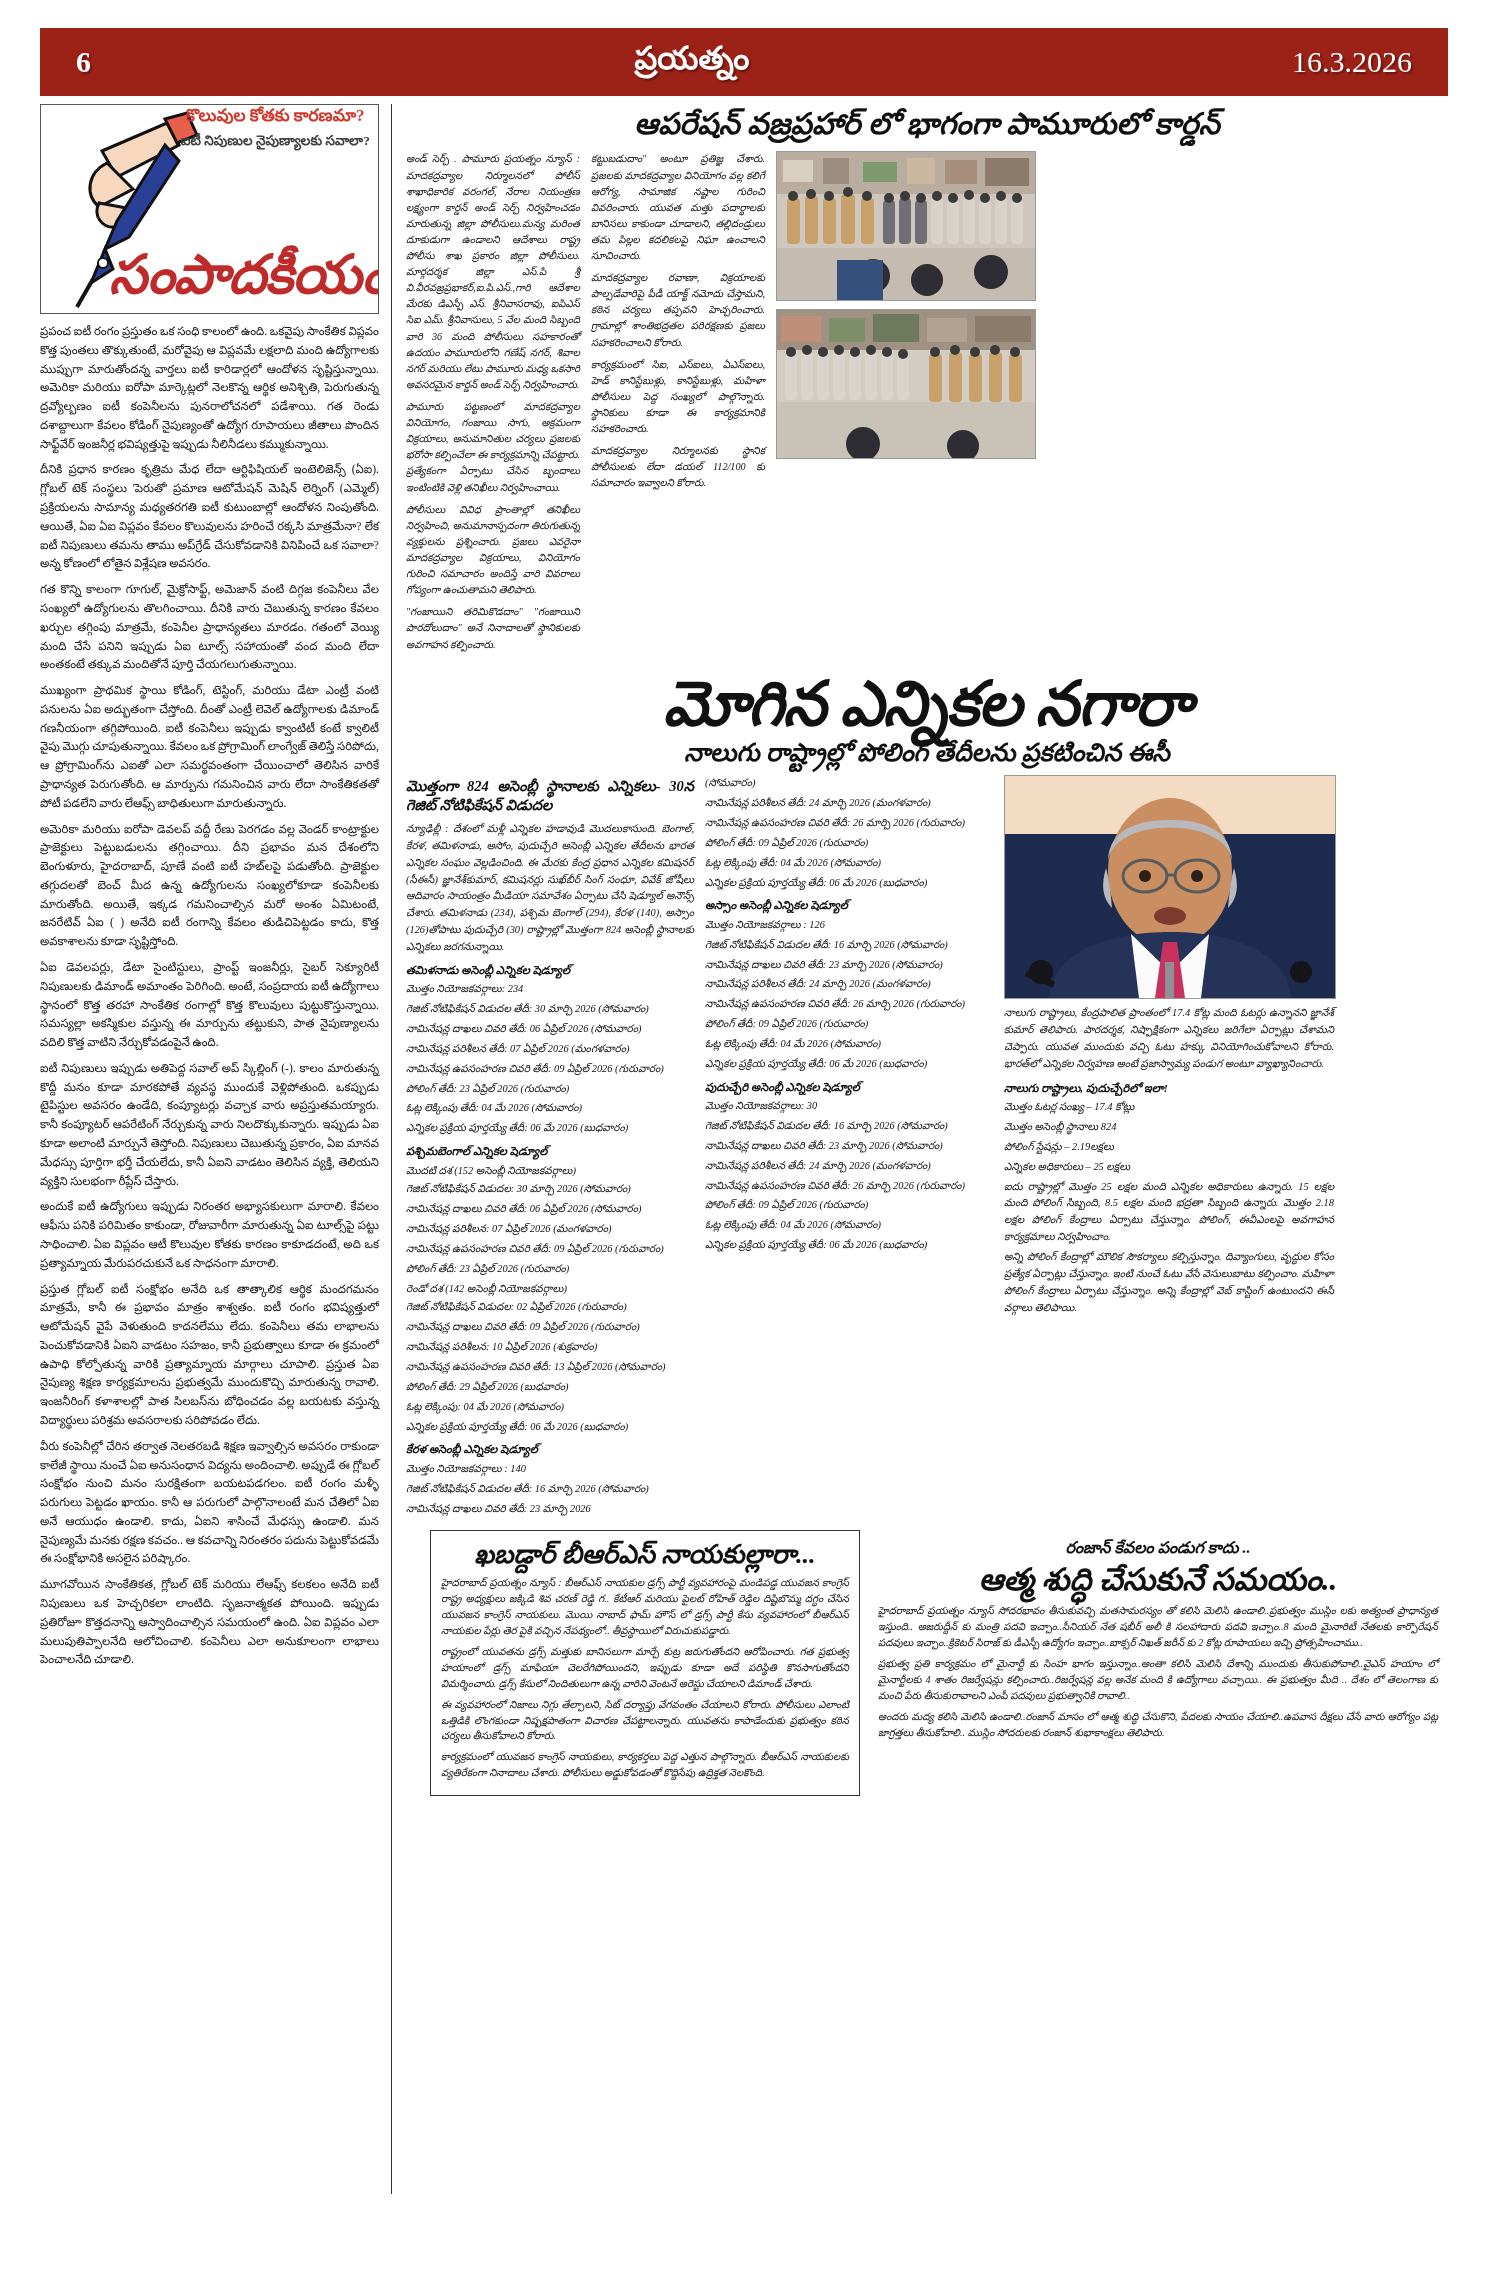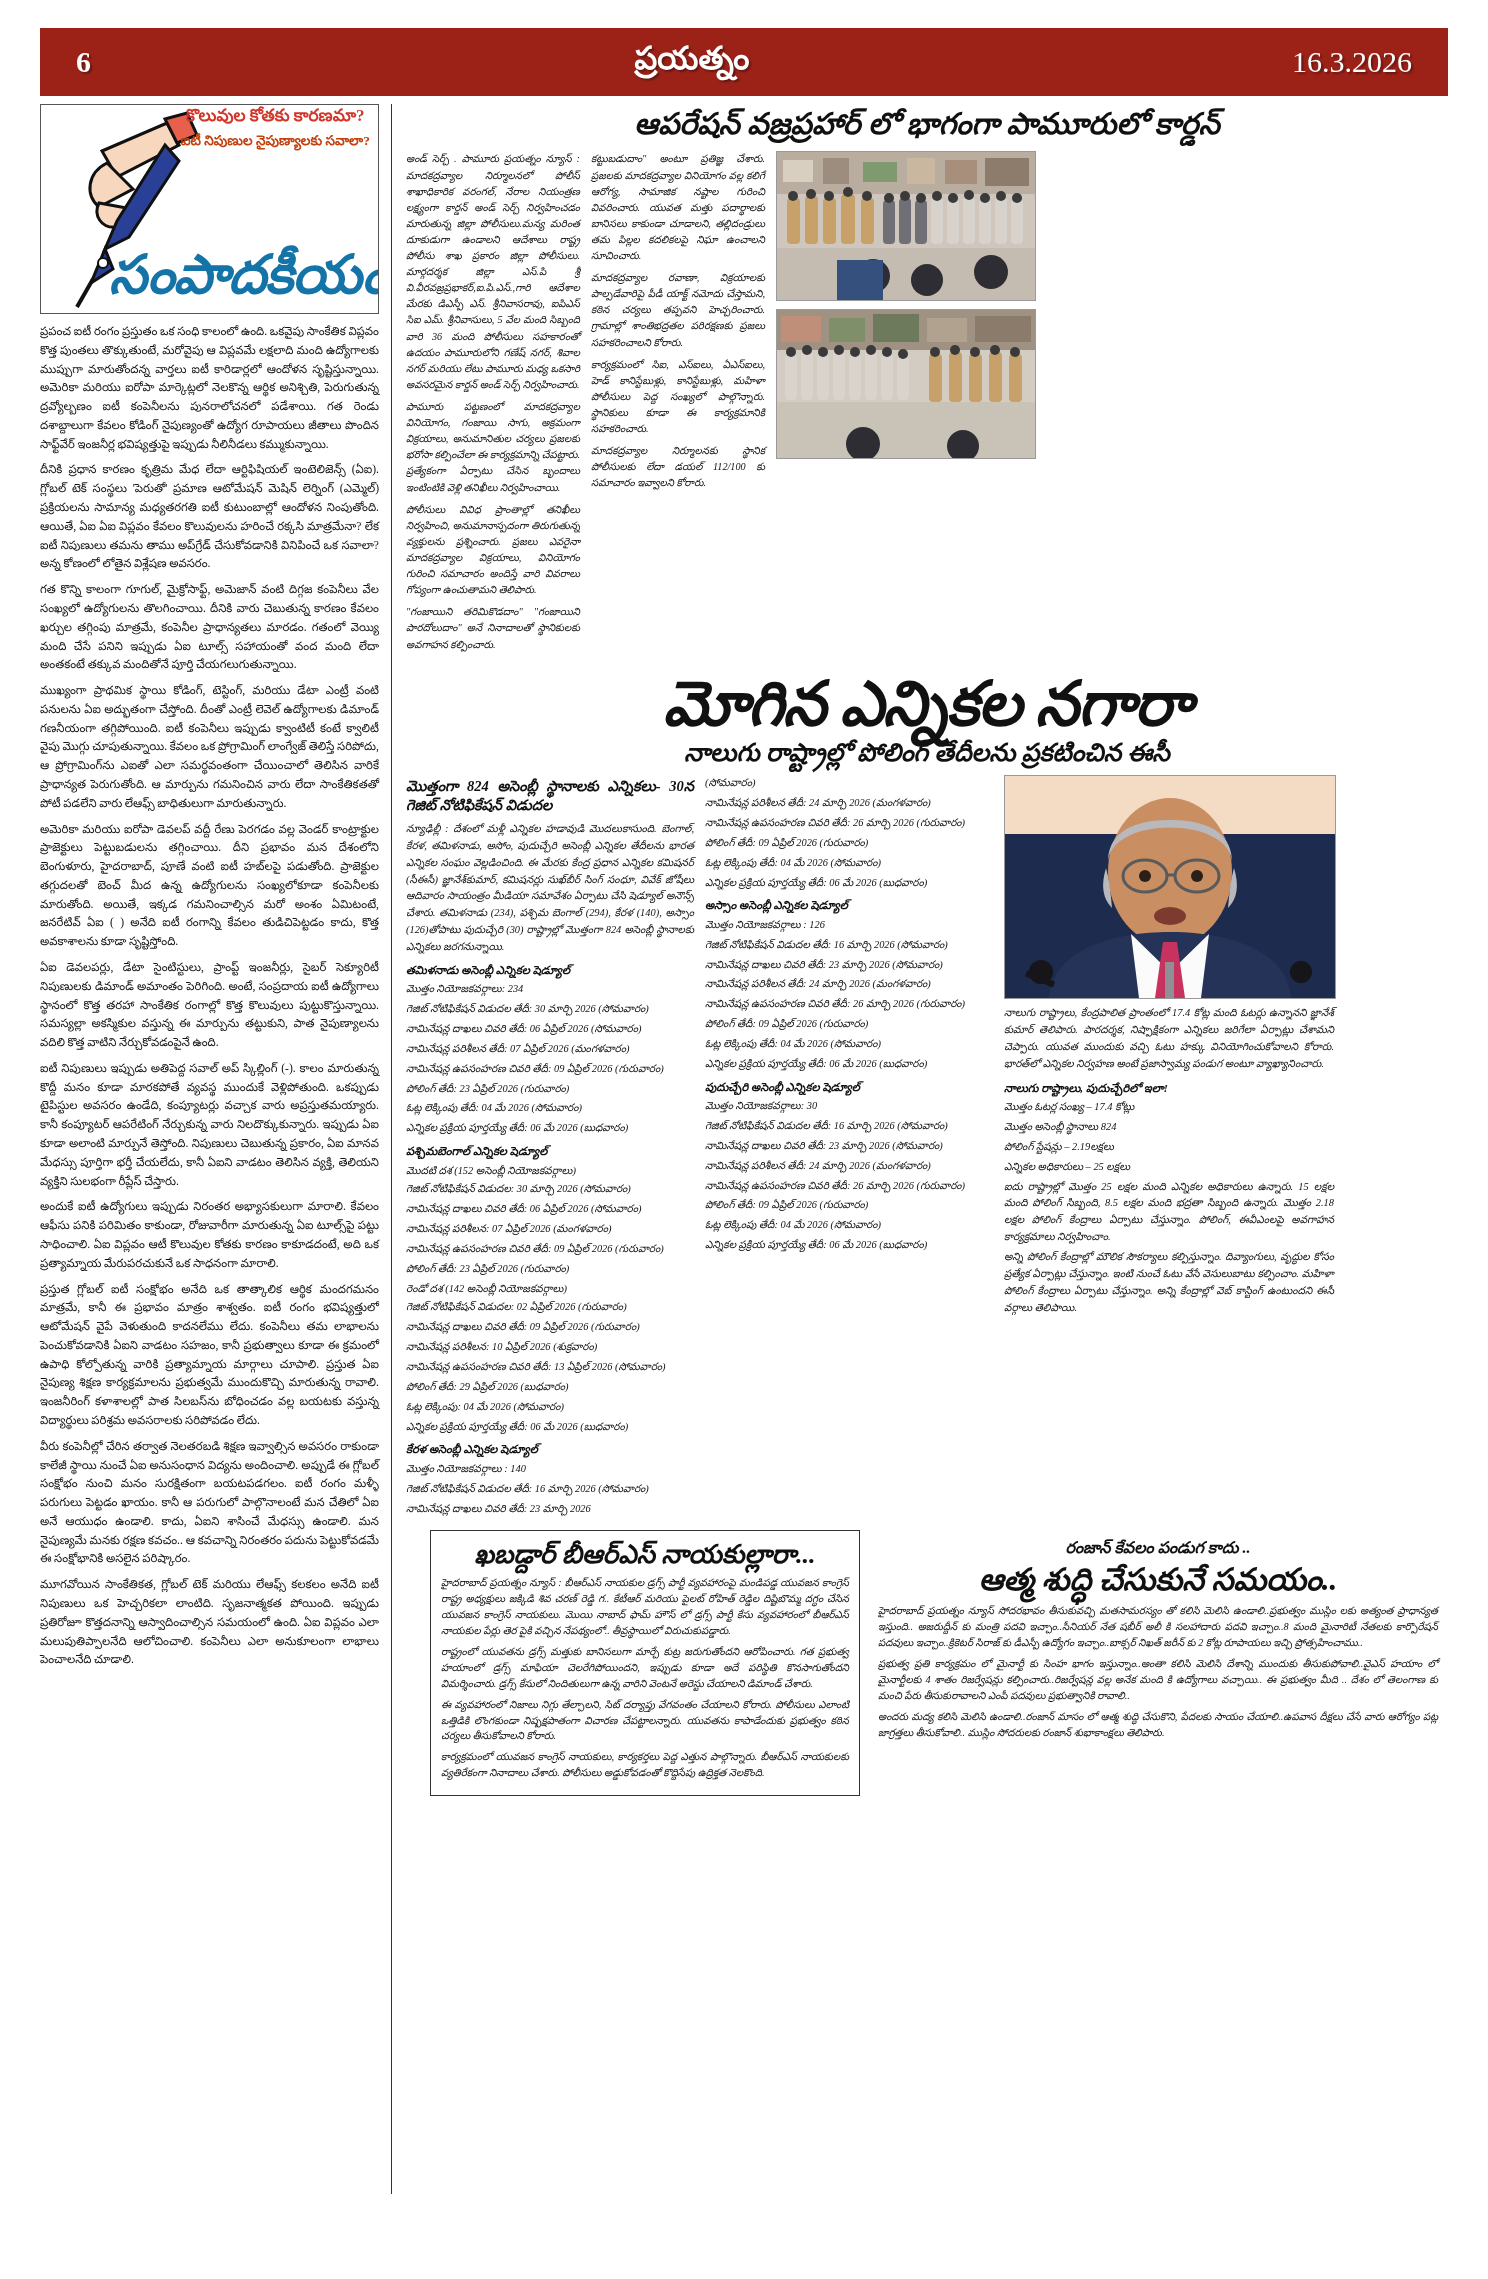--- a/index.html
+++ b/index.html
@@ -15,22 +15,22 @@
 
   
   .body-grid{display:flex;margin-top:8px;height:2090px;}
   .col-left{width:352px;flex:none;border-right:1.5px solid #333;padding-right:12px;box-sizing:border-box;}
   .col-right{flex:1;padding-left:14px;box-sizing:border-box;display:flex;flex-direction:column;font-style:italic;}
 
   
   .edit-logo{border:1.5px solid #555;height:208px;position:relative;overflow:hidden;background:#fff;}
   .edit-kicker{position:absolute;right:8px;top:0;text-align:center;}
   .edit-kicker .k1{color:#d1382b;font-weight:bold;font-size:17px;line-height:1.25;}
-  .edit-kicker .k2{color:#c2410c;font-weight:bold;font-size:13.5px;line-height:1.3;margin-top:6px;}
-  .sampadakeeyam{position:absolute;left:68px;bottom:-6px;color:#0369a1;font-size:54px;font-weight:bold;
+  .edit-kicker .k2{color:#404040;font-weight:bold;font-size:13.5px;line-height:1.3;margin-top:6px;}
+  .sampadakeeyam{position:absolute;left:68px;bottom:-6px;color:#b91c1c;font-size:54px;font-weight:bold;
                  font-style:italic;letter-spacing:-1px;opacity:.93;white-space:nowrap;}
   .pen-svg{position:absolute;left:6px;top:6px;}
 
   
   .edit-body{margin-top:9px;font-size:11.6px;line-height:1.62;text-align:justify;
              hyphens:auto;word-spacing:-0.3px;}
   .edit-body p{margin:0 0 7px 0;}
 
   
   .topstory-head{font-size:30px;font-weight:bold;text-align:center;line-height:1.18;margin:2px 0 10px 0;}

